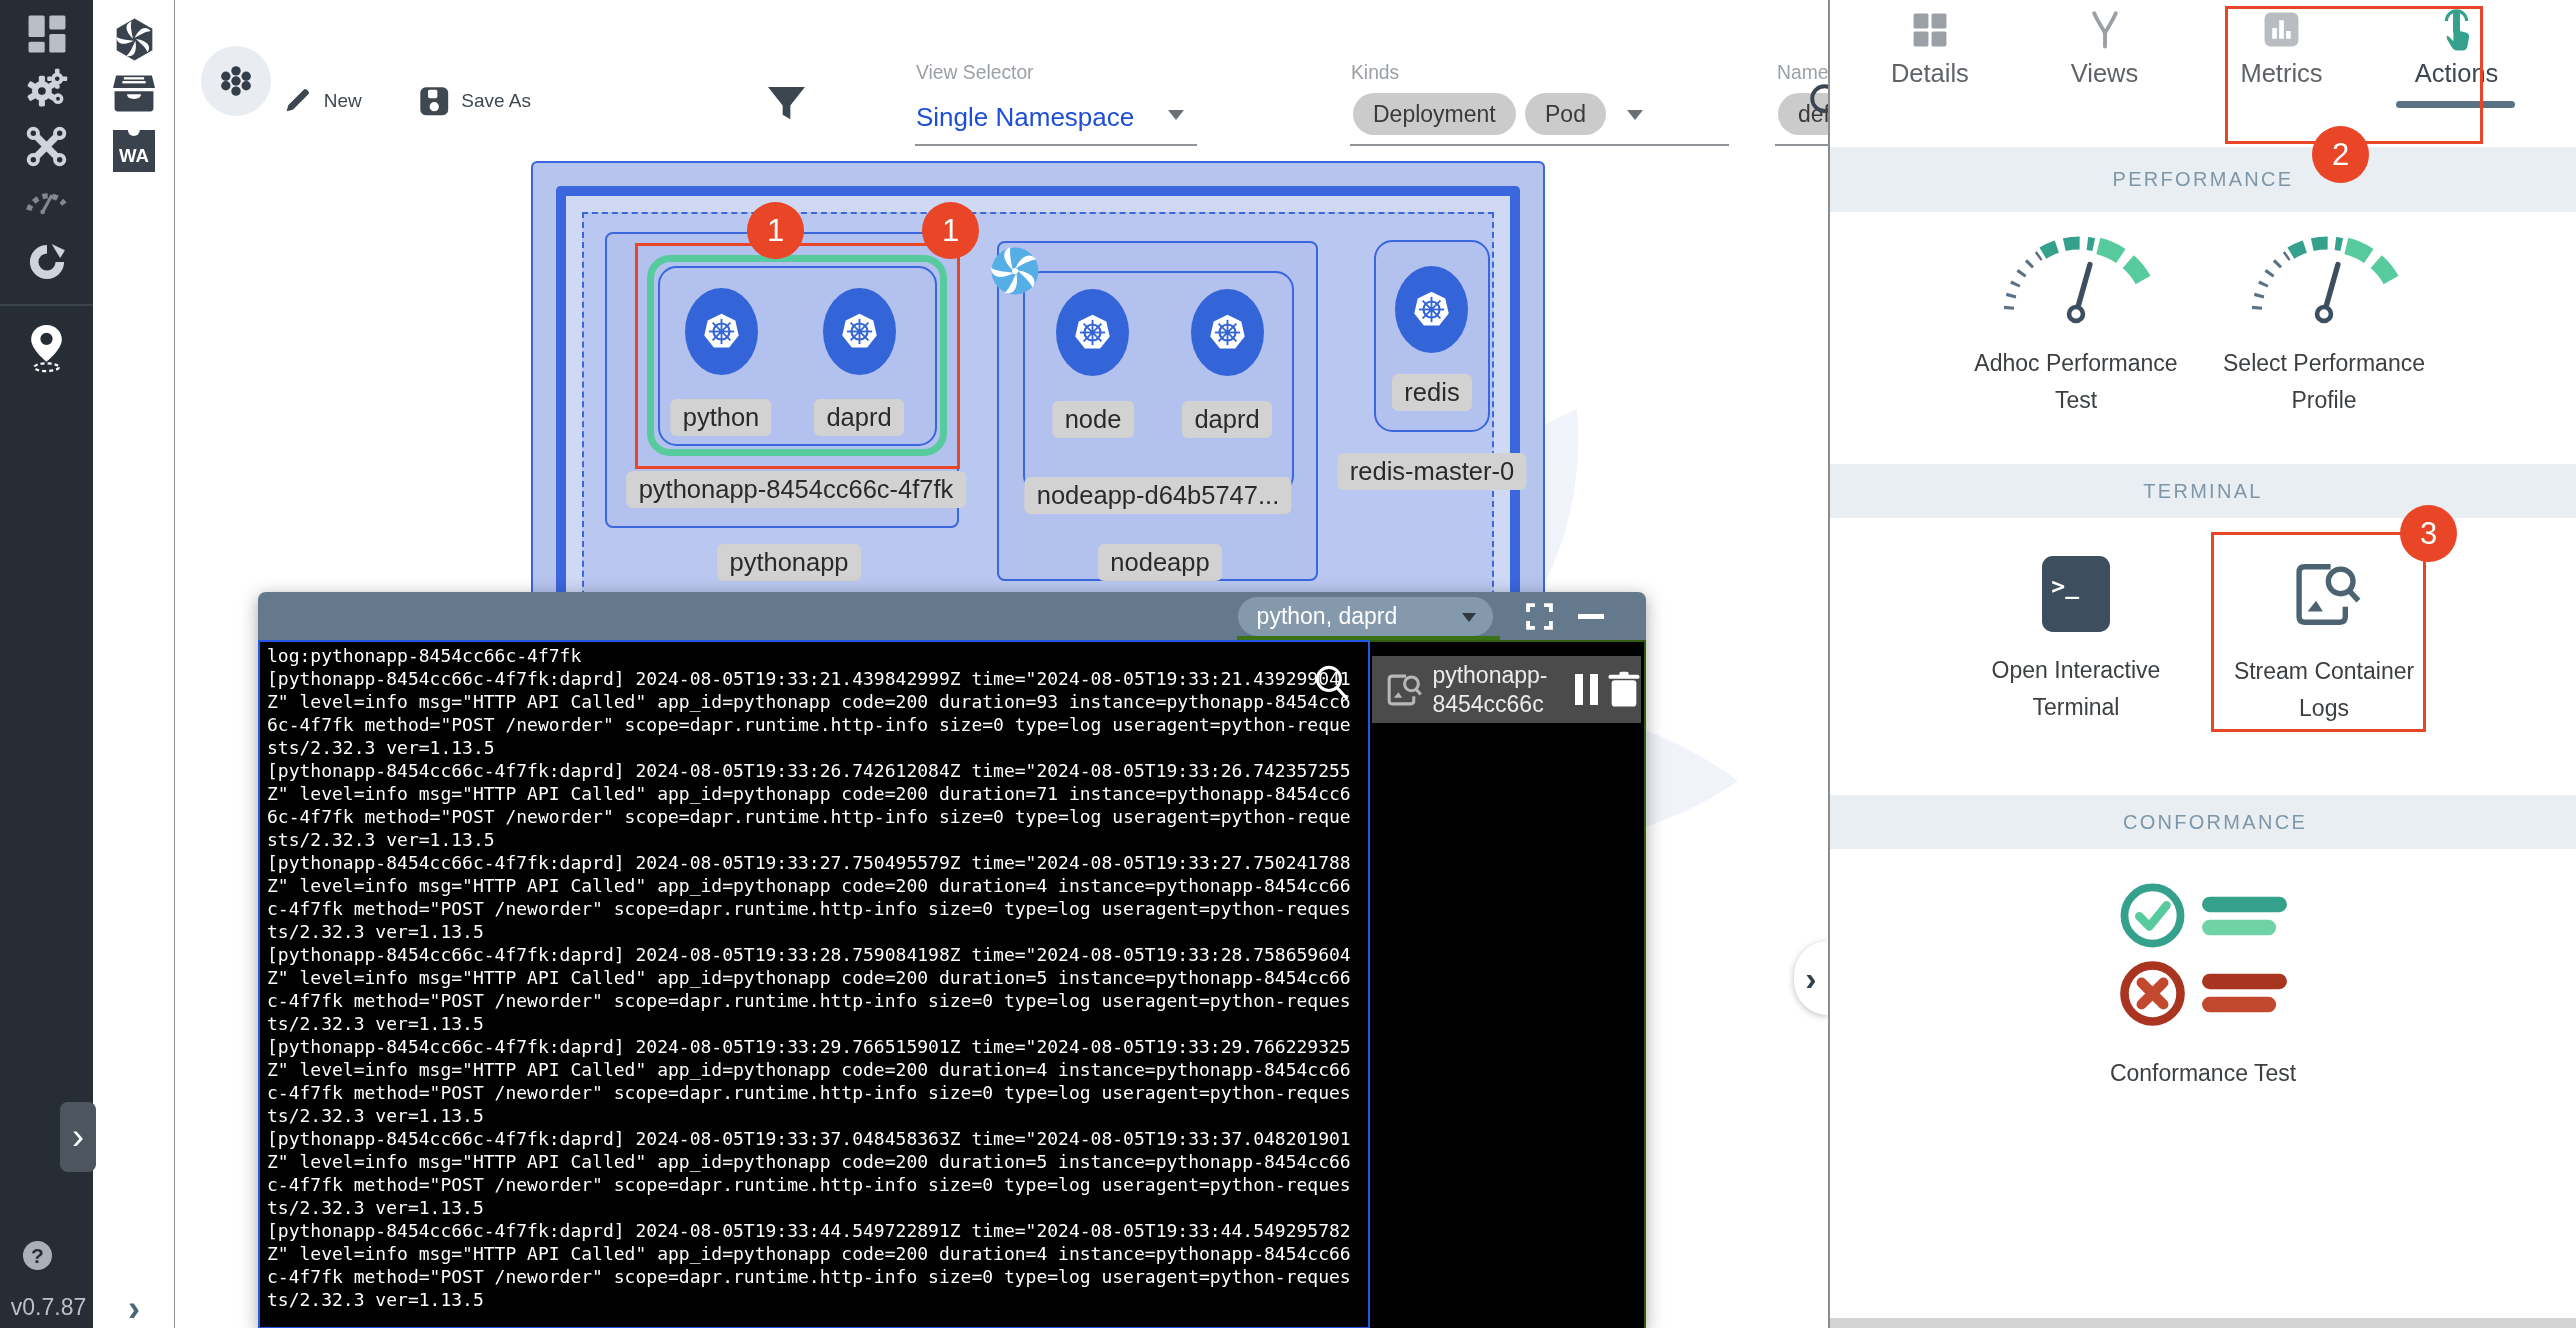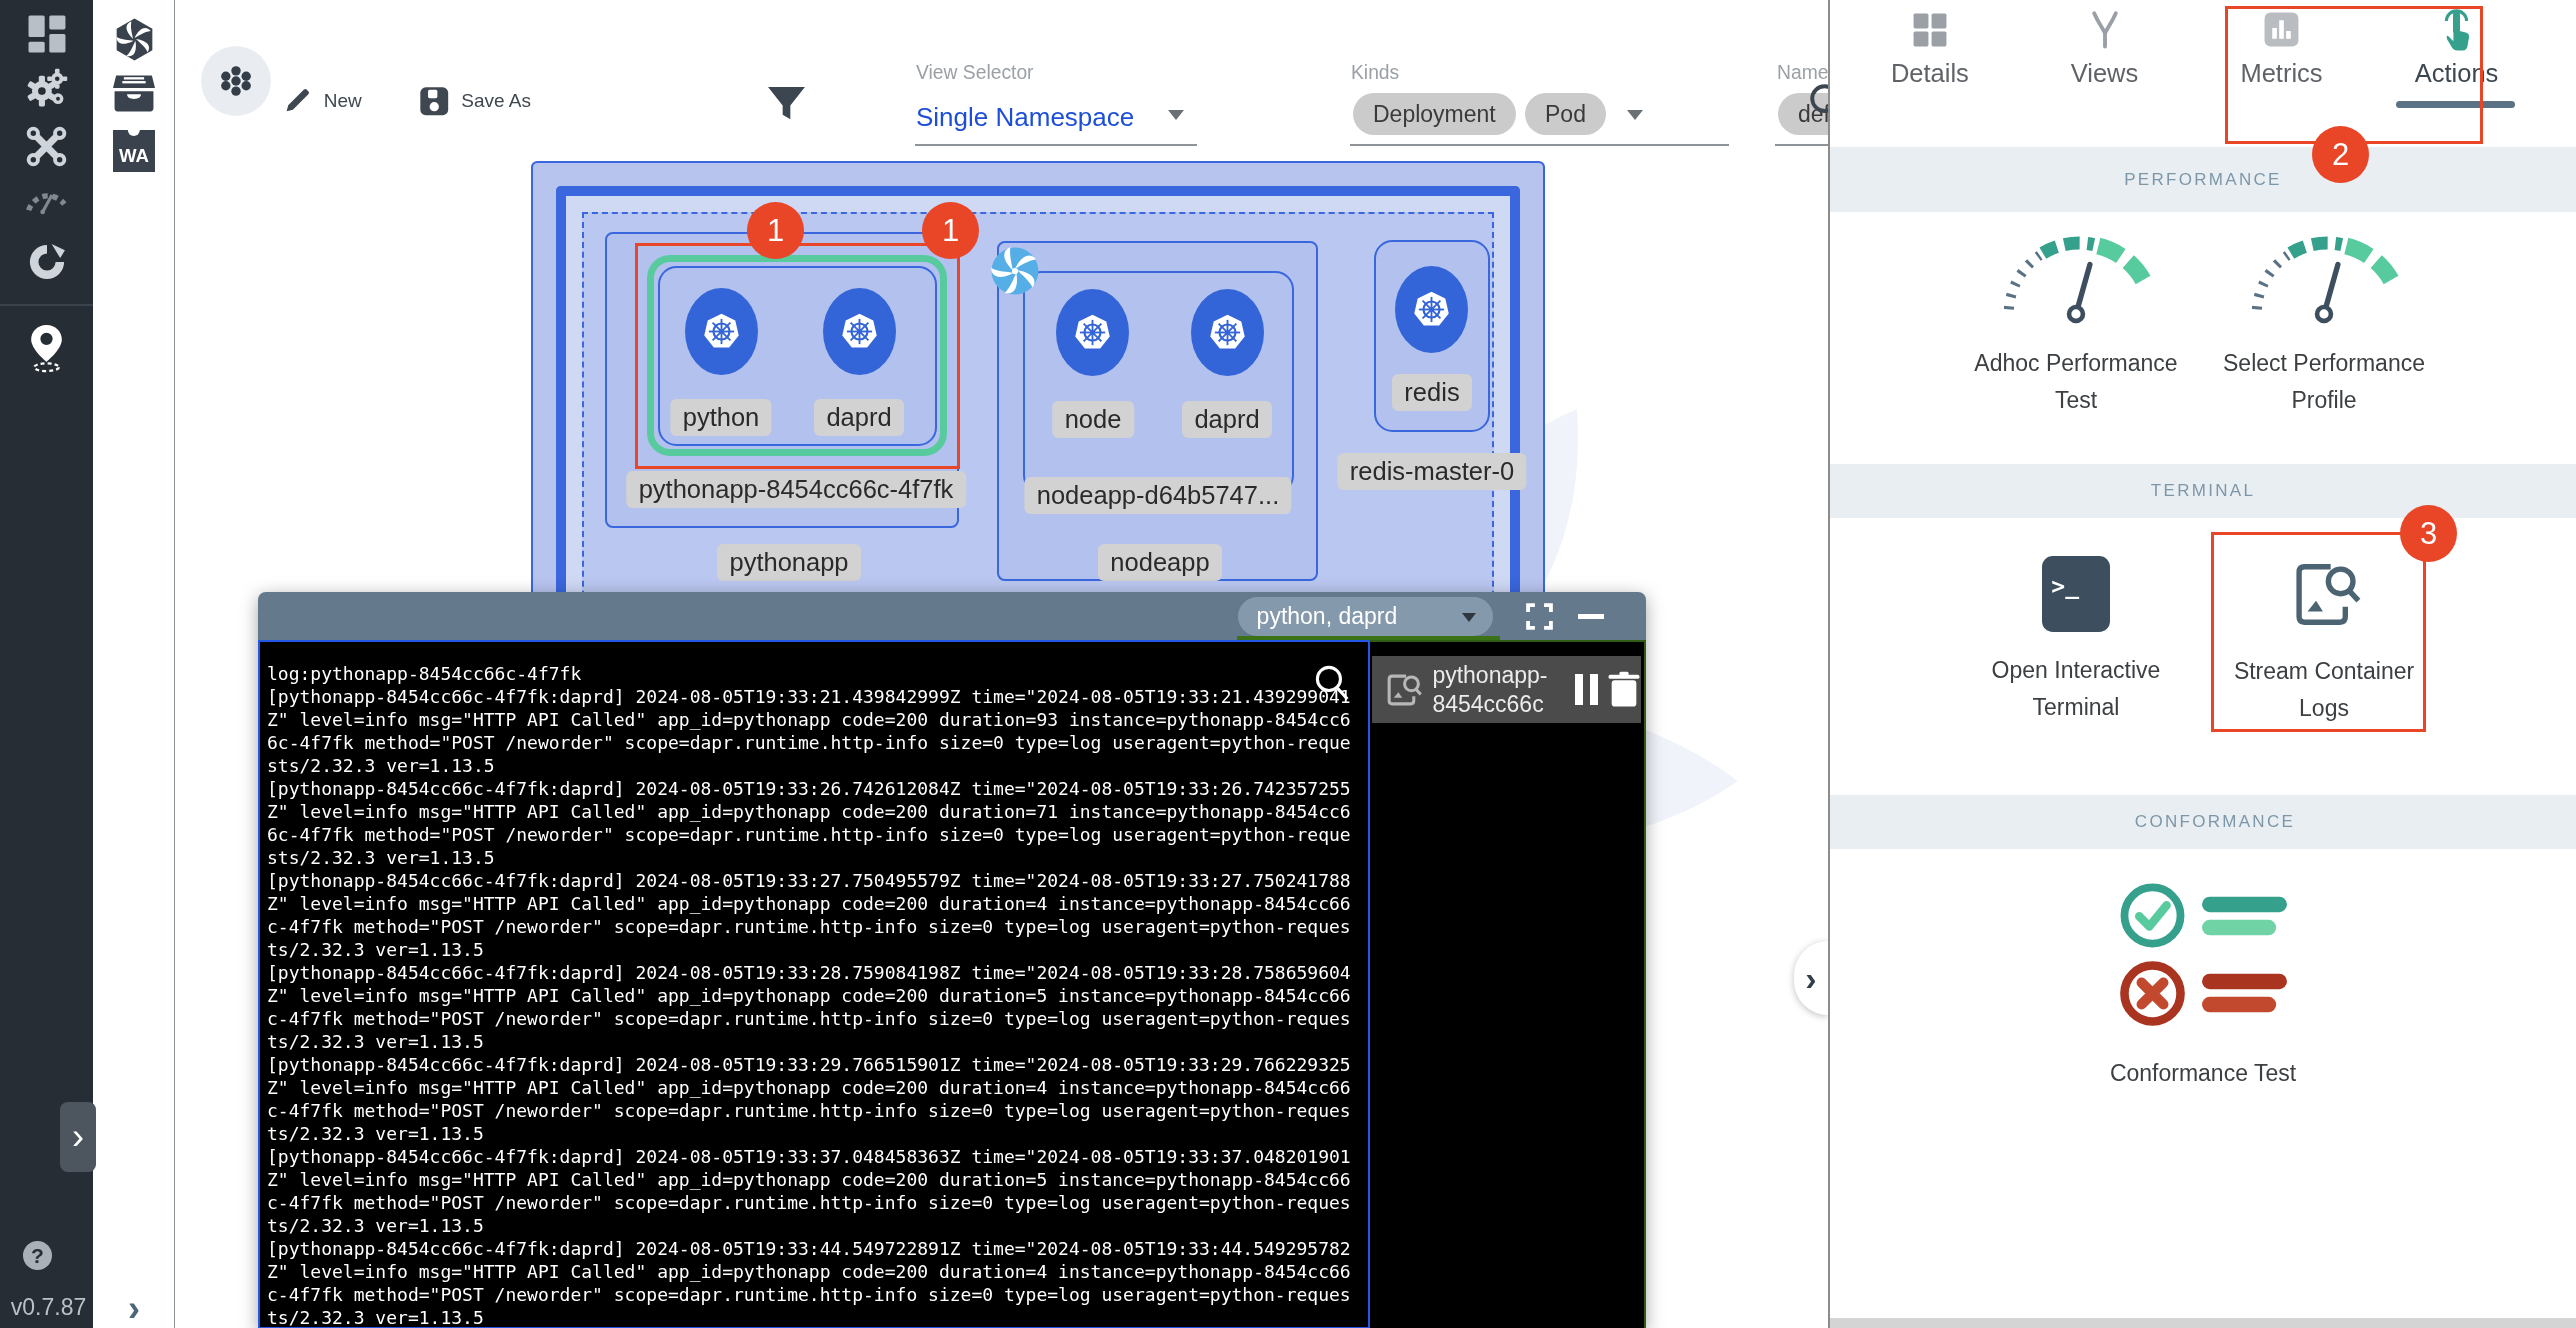--- a/index.html
+++ b/index.html
@@ -62,21 +62,21 @@
   .side-row { position:absolute; left:2.3px; top:14px; width:269px; height:67px; background:#4b4b4b; display:flex; align-items:center; cursor:pointer; }
   .side-row .txt { color:#ececec; font-size:23px; line-height:29px; margin-left:9.3px; width:147px; }
   .log-magnifier { position:absolute; left:1054px; top:70px; z-index:6; }
 
   
   .rpanel { position:absolute; left:1828px; top:0; width:748px; height:1329px; background:#fff; border-left:2.3px solid #8c8c8c; z-index:10; }
   .tab { position:absolute; top:0; width:155px; text-align:center; cursor:pointer; }
   .tab .lbl { font-size:25.5px; color:#5f6368; }
   .tab.active .lbl { color:#3d4750; }
   .tab-underline { position:absolute; left:566px; top:101px; width:119px; height:7px; background:#5b7285; border-radius:3.9px; }
-  .band { position:absolute; left:0; width:746px; background:#e9eef3; display:flex; align-items:center; justify-content:center; color:#7d97a8; font-size:17px; letter-spacing:2.3px; }
+  .band { position:absolute; left:0; width:746px; background:#e9eef3; display:flex; align-items:center; justify-content:center; color:#7d97a8; font-size:20px; letter-spacing:2.3px; }
   .action-item { position:absolute; width:248px; text-align:center; color:#3c4043; font-size:23px; line-height:37px; cursor:pointer; }
   .action-item .iconbox { display:flex; justify-content:center; margin-bottom:20px; }
   .rp-bottom-strip { position:absolute; left:0; top:1318px; width:746px; height:10.8px; background:#d4d4d4; }
   svg { display:block; }
   .dim { opacity:.55; }
 </style>
 </head>
 <body>
 
 <div class="app">
@@ -344,21 +344,21 @@
       <svg width="29" height="29" viewBox="0 0 38 38" fill="none" stroke="#fff" stroke-width="5">
           <path d="M4 13 V4 H13"></path>
           <path d="M25 4 H34 V13"></path>
           <path d="M34 25 V34 H25"></path>
           <path d="M13 34 H4 V25"></path>
         </svg>
     </div>
     <div style="position:absolute;left:1320px;top:21.7px;width:26px;height:5.4px;background:#fff;cursor:pointer;"></div>
 
     <div class="term-log">
-      <div style="padding-top:20px;">
+      <div style="padding-top:2px;">
         <div class="line">log:pythonapp-8454cc66c-4f7fk</div>
         <div class="line">[pythonapp-8454cc66c-4f7fk:daprd] 2024-08-05T19:33:21.439842999Z time="2024-08-05T19:33:21.439299041</div>
         <div class="line">Z" level=info msg="HTTP API Called" app_id=pythonapp code=200 duration=93 instance=pythonapp-8454cc6</div>
         <div class="line">6c-4f7fk method="POST /neworder" scope=dapr.runtime.http-info size=0 type=log useragent=python-reque</div>
         <div class="line">sts/2.32.3 ver=1.13.5</div>
         <div class="line">[pythonapp-8454cc66c-4f7fk:daprd] 2024-08-05T19:33:26.742612084Z time="2024-08-05T19:33:26.742357255</div>
         <div class="line">Z" level=info msg="HTTP API Called" app_id=pythonapp code=200 duration=71 instance=pythonapp-8454cc6</div>
         <div class="line">6c-4f7fk method="POST /neworder" scope=dapr.runtime.http-info size=0 type=log useragent=python-reque</div>
         <div class="line">sts/2.32.3 ver=1.13.5</div>
         <div class="line">[pythonapp-8454cc66c-4f7fk:daprd] 2024-08-05T19:33:27.750495579Z time="2024-08-05T19:33:27.750241788</div>

